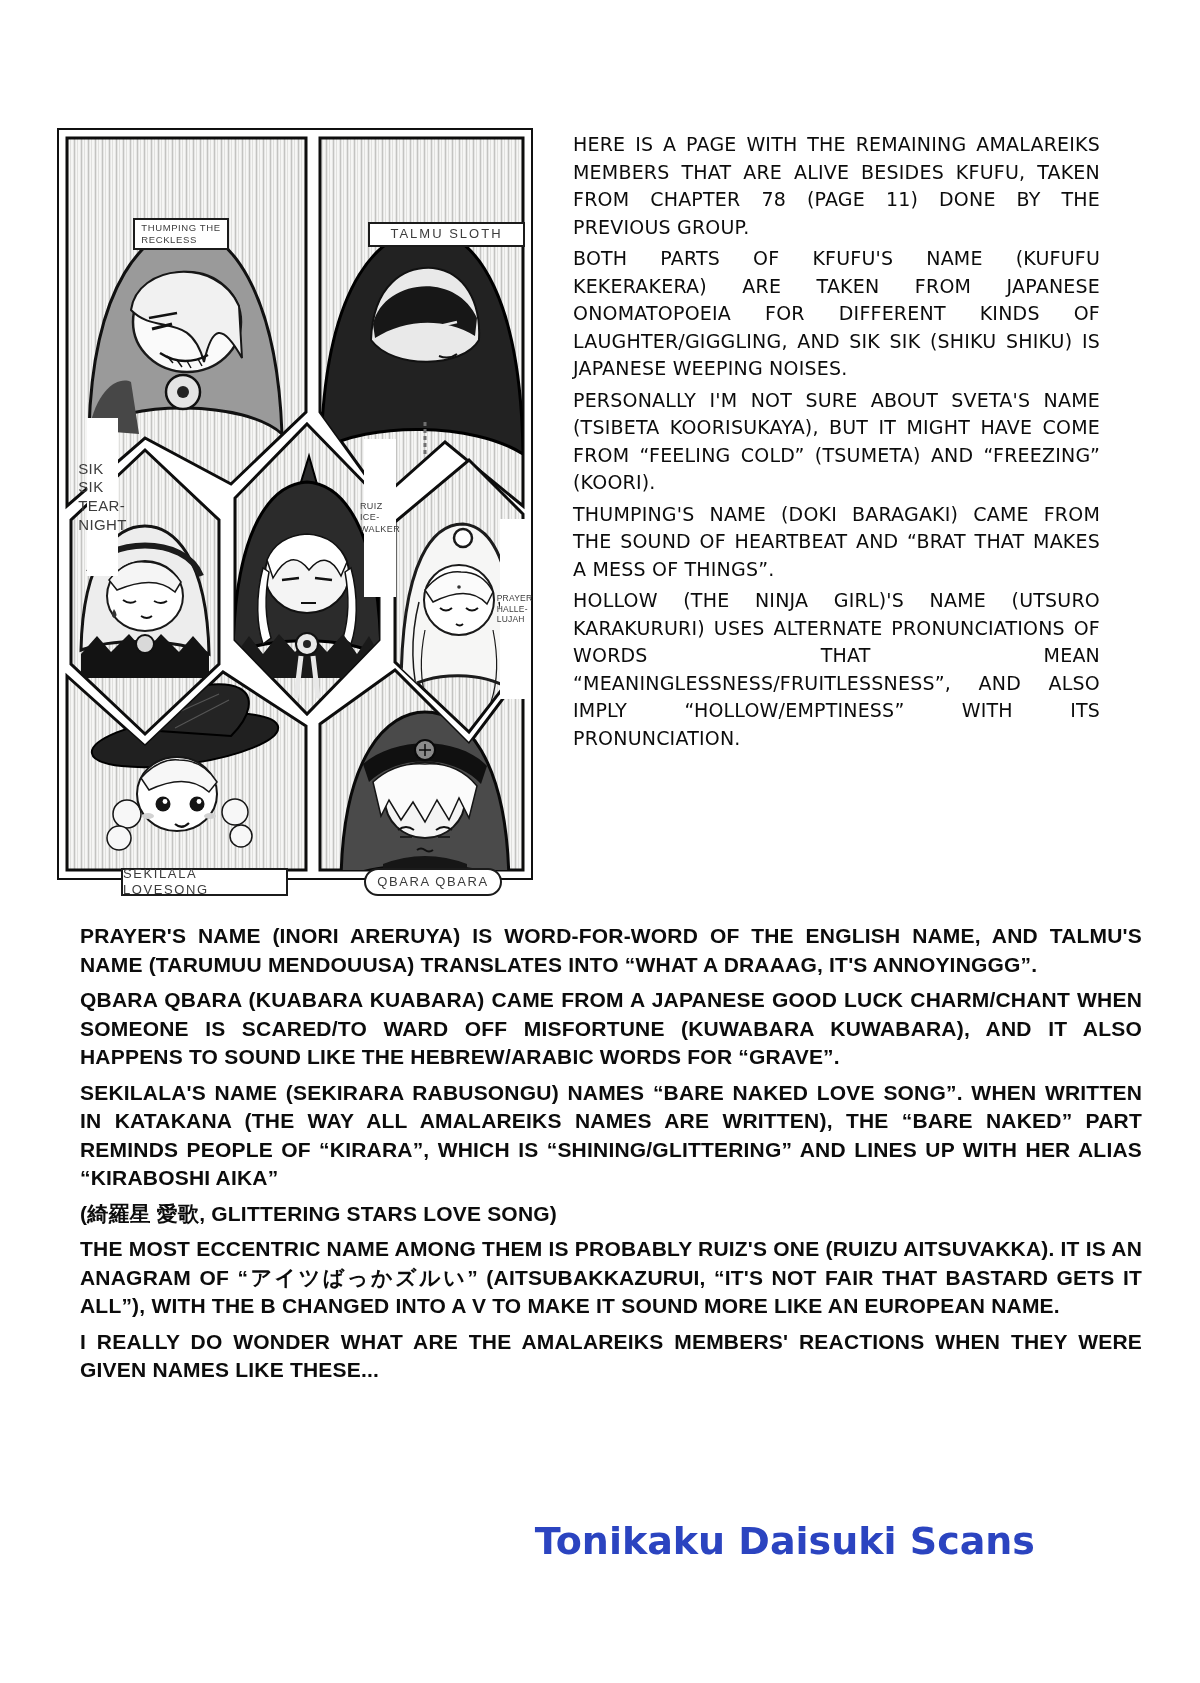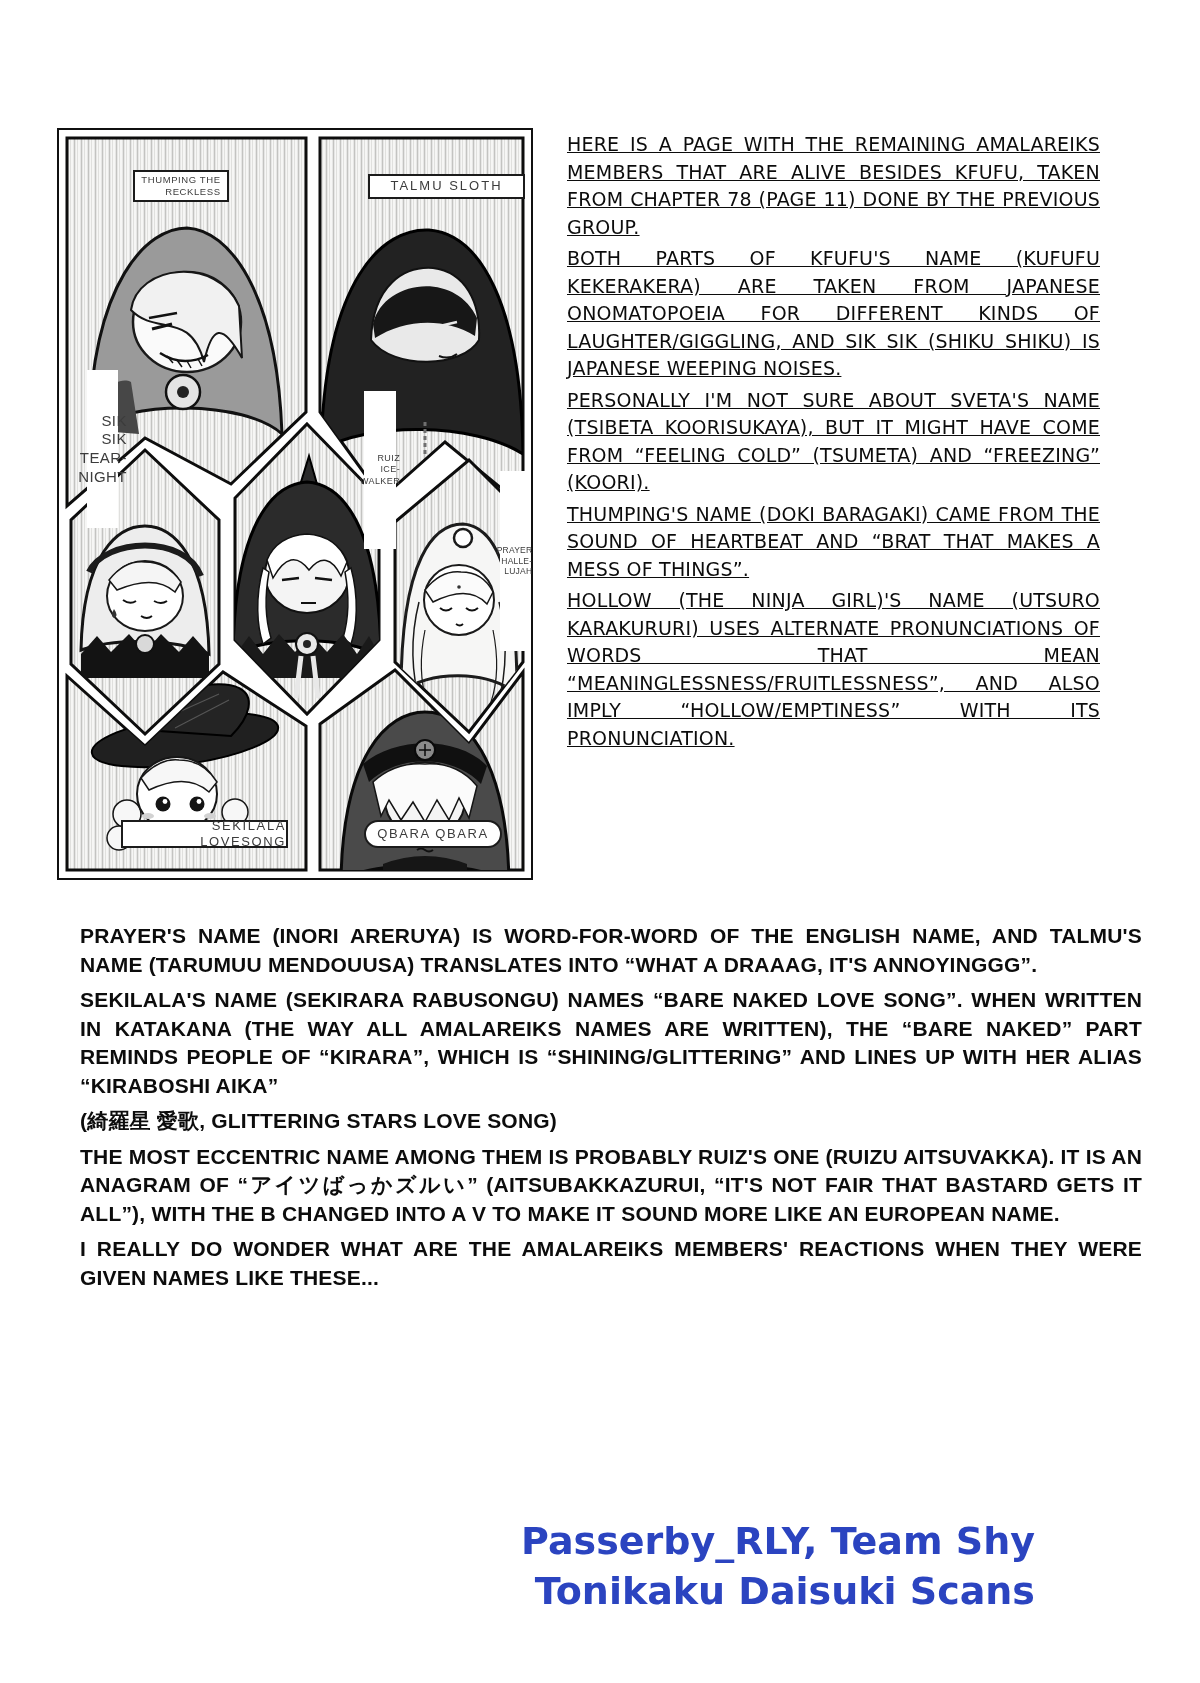--- a/index.html
+++ b/index.html
@@ -4,37 +4,37 @@
 <style>
   html,body{margin:0;padding:0;background:#ffffff;}
   body{width:1200px;height:1683px;position:relative;font-family:"DejaVu Sans",sans-serif;color:#0e0e0e;}
   .canvas{position:absolute;inset:0;background:#ffffff;overflow:hidden;}
 
   
   .manga-page{position:absolute;left:57px;top:128px;width:476px;height:752px;
     border:2px solid #101010;background:#ffffff;box-sizing:border-box;}
   .manga-page svg{position:absolute;left:0;top:0;width:100%;height:100%;}
   .lbl{position:absolute;background:#ffffff;color:#3c3c3c;
-    font-family:"Liberation Sans",sans-serif;text-align:right;
+    font-family:"Liberation Sans",sans-serif;text-align:left;
     display:flex;align-items:center;justify-content:center;
-    white-space:pre-line;box-sizing:border-box;line-height:1.25;}
+    white-space:pre-line;box-sizing:border-box;line-height:1.25;margin-top:48px;}
   .lbl.boxed{border:2px solid #1b1b1b;}
   .lbl-thumping{left:74px;top:40px;width:96px;height:32px;font-size:9.5px;letter-spacing:.6px;}
   .lbl-talmu{left:309px;top:44px;width:157px;height:25px;font-size:13px;letter-spacing:2px;}
   .lbl-sik{left:28px;top:240px;width:31px;height:158px;font-size:15px;letter-spacing:.4px;}
   .lbl-ruiz{left:305px;top:261px;width:32px;height:158px;font-size:9px;letter-spacing:.4px;}
   .lbl-prayer{left:441px;top:341px;width:29px;height:180px;font-size:8.5px;letter-spacing:.2px;}
   .lbl-sekilala{left:62px;top:690px;width:167px;height:28px;font-size:13px;letter-spacing:1.6px;}
   .lbl-qbara{left:305px;top:690px;width:138px;height:28px;font-size:13px;letter-spacing:1.6px;border-radius:14px;}
 
   
   .right-col{position:absolute;left:563px;top:131px;width:537px;
     font-family:"DejaVu Sans",sans-serif;font-size:19px;line-height:27.5px;
     text-align:justify;letter-spacing:.2px;color:#0c0c0c;}
-  .right-col .para{margin:0 0 4px 4px;text-decoration:underline;}
+  .right-col .para{margin:0 0 4px 10px;}
   .bottom-notes{position:absolute;left:80px;top:922px;width:1062px;
     font-family:"Liberation Sans",sans-serif;font-weight:bold;
     font-size:21px;line-height:28.5px;text-align:justify;
     letter-spacing:.2px;color:#0c0c0c;}
   .bottom-notes .para{margin:0 0 7px 0;}
 
   
   .credits{position:absolute;right:165px;top:1516px;text-align:right;
     font-family:"DejaVu Sans",sans-serif;font-weight:bold;
     font-size:38px;line-height:50px;}
@@ -214,24 +214,24 @@
   <div class="right-col">
     <div class="para">HERE IS A PAGE WITH THE REMAINING AMALAREIKS MEMBERS THAT ARE ALIVE BESIDES KFUFU, TAKEN FROM CHAPTER 78 (PAGE 11) DONE BY THE PREVIOUS GROUP.</div>
     <div class="para">BOTH PARTS OF KFUFU'S NAME (KUFUFU KEKERAKERA) ARE TAKEN FROM JAPANESE ONOMATOPOEIA FOR DIFFERENT KINDS OF LAUGHTER/GIGGLING, AND SIK SIK (SHIKU SHIKU) IS JAPANESE WEEPING NOISES.</div>
     <div class="para">PERSONALLY I'M NOT SURE ABOUT SVETA'S NAME (TSIBETA KOORISUKAYA), BUT IT MIGHT HAVE COME FROM “FEELING COLD” (TSUMETA) AND “FREEZING” (KOORI).</div>
     <div class="para">THUMPING'S NAME (DOKI BARAGAKI) CAME FROM THE SOUND OF HEARTBEAT AND “BRAT THAT MAKES A MESS OF THINGS”.</div>
     <div class="para">HOLLOW (THE NINJA GIRL)'S NAME (UTSURO KARAKURURI) USES ALTERNATE PRONUNCIATIONS OF WORDS THAT MEAN “MEANINGLESSNESS/FRUITLESSNESS”, AND ALSO IMPLY “HOLLOW/EMPTINESS” WITH ITS PRONUNCIATION.</div>
   </div>
 
   <div class="bottom-notes">
     <div class="para">PRAYER'S NAME (INORI ARERUYA) IS WORD-FOR-WORD OF THE ENGLISH NAME, AND TALMU'S NAME (TARUMUU MENDOUUSA) TRANSLATES INTO “WHAT A DRAAAG, IT'S ANNOYINGGG”.</div>
+    <div class="para">QBARA QBARA (KUABARA KUABARA) CAME FROM A JAPANESE GOOD LUCK CHARM/CHANT WHEN SOMEONE IS SCARED/TO WARD OFF MISFORTUNE (KUWABARA KUWABARA), AND IT ALSO HAPPENS TO SOUND LIKE THE HEBREW/ARABIC WORDS FOR “GRAVE”.</div>
     <div class="para">SEKILALA'S NAME (SEKIRARA RABUSONGU) NAMES “BARE NAKED LOVE SONG”. WHEN WRITTEN IN KATAKANA (THE WAY ALL AMALAREIKS NAMES ARE WRITTEN), THE “BARE NAKED” PART REMINDS PEOPLE OF “KIRARA”, WHICH IS “SHINING/GLITTERING” AND LINES UP WITH HER ALIAS “KIRABOSHI AIKA”</div>
     <div class="para">(綺羅星 愛歌, GLITTERING STARS LOVE SONG)</div>
     <div class="para">THE MOST ECCENTRIC NAME AMONG THEM IS PROBABLY RUIZ'S ONE (RUIZU AITSUVAKKA). IT IS AN ANAGRAM OF “アイツばっかズルい” (AITSUBAKKAZURUI, “IT'S NOT FAIR THAT BASTARD GETS IT ALL”), WITH THE B CHANGED INTO A V TO MAKE IT SOUND MORE LIKE AN EUROPEAN NAME.</div>
     <div class="para">I REALLY DO WONDER WHAT ARE THE AMALAREIKS MEMBERS' REACTIONS WHEN THEY WERE GIVEN NAMES LIKE THESE...</div>
   </div>
 
   <div class="credits" style="color: rgb(43, 68, 192);">
-    <div>Passerby_RLY, Team Shy</div>
     <div>Tonikaku Daisuki Scans</div>
   </div>
 
 </div>
 
 </body></html>

